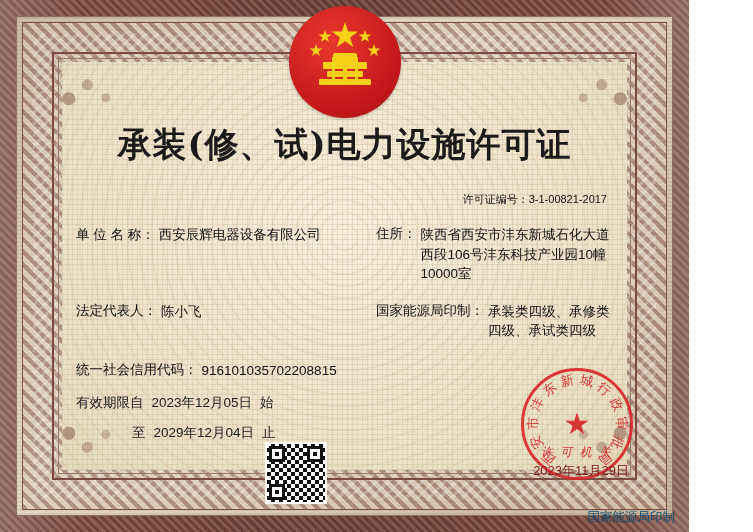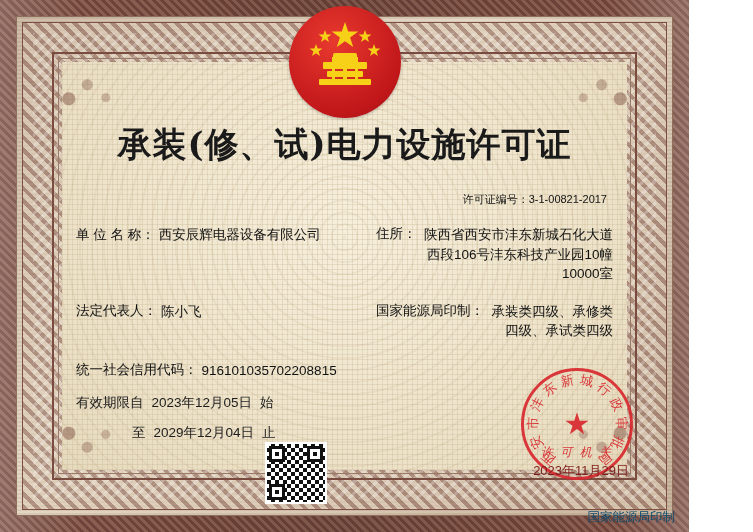--- a/index.html
+++ b/index.html
@@ -129,21 +129,21 @@
     padding-right: 6px;
     color: #111;
   }
   .rows { margin-top: 18px; }
   .row {
     display: flex;
     align-items: flex-start;
     margin-bottom: 14px;
   }
   .col-l { width: 300px; display:flex; align-items:center; }
-  .col-r { flex: 1; display:flex; align-items:flex-start;text-align:right; }
+  .col-r { flex: 1; display:flex; align-items:flex-start; }
   .lbl {
     font-size: 13.5px;
     white-space: nowrap;
     color: #111;
   }
   .val {
     font-size: 13.5px;
     color: #111;
     margin-left: 4px;
     line-height: 1.45;

